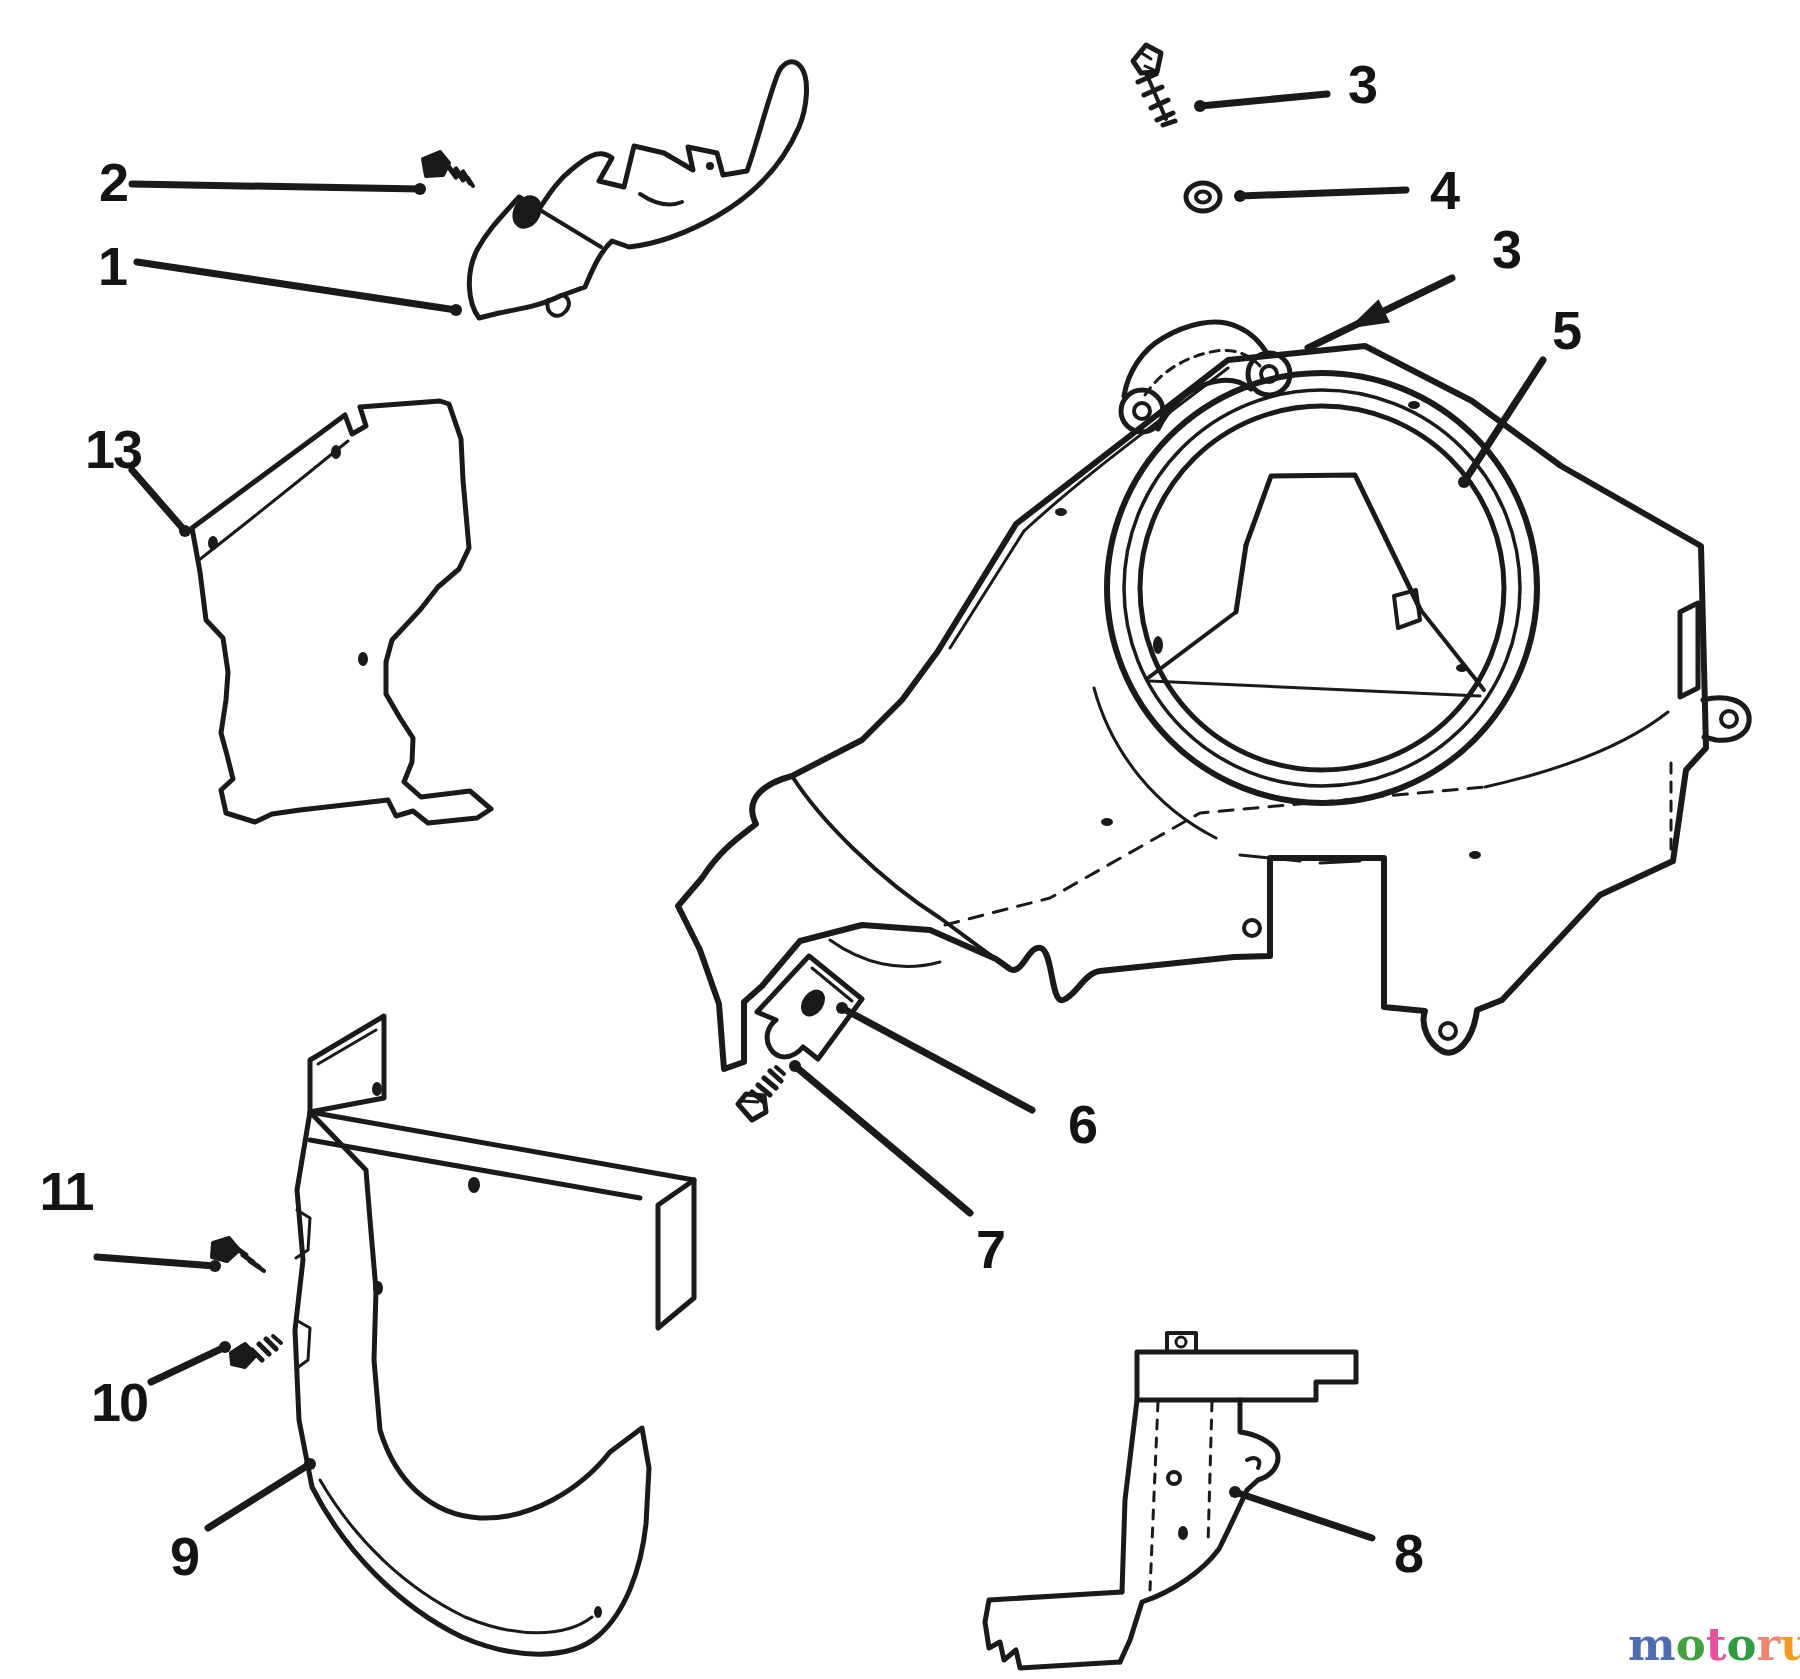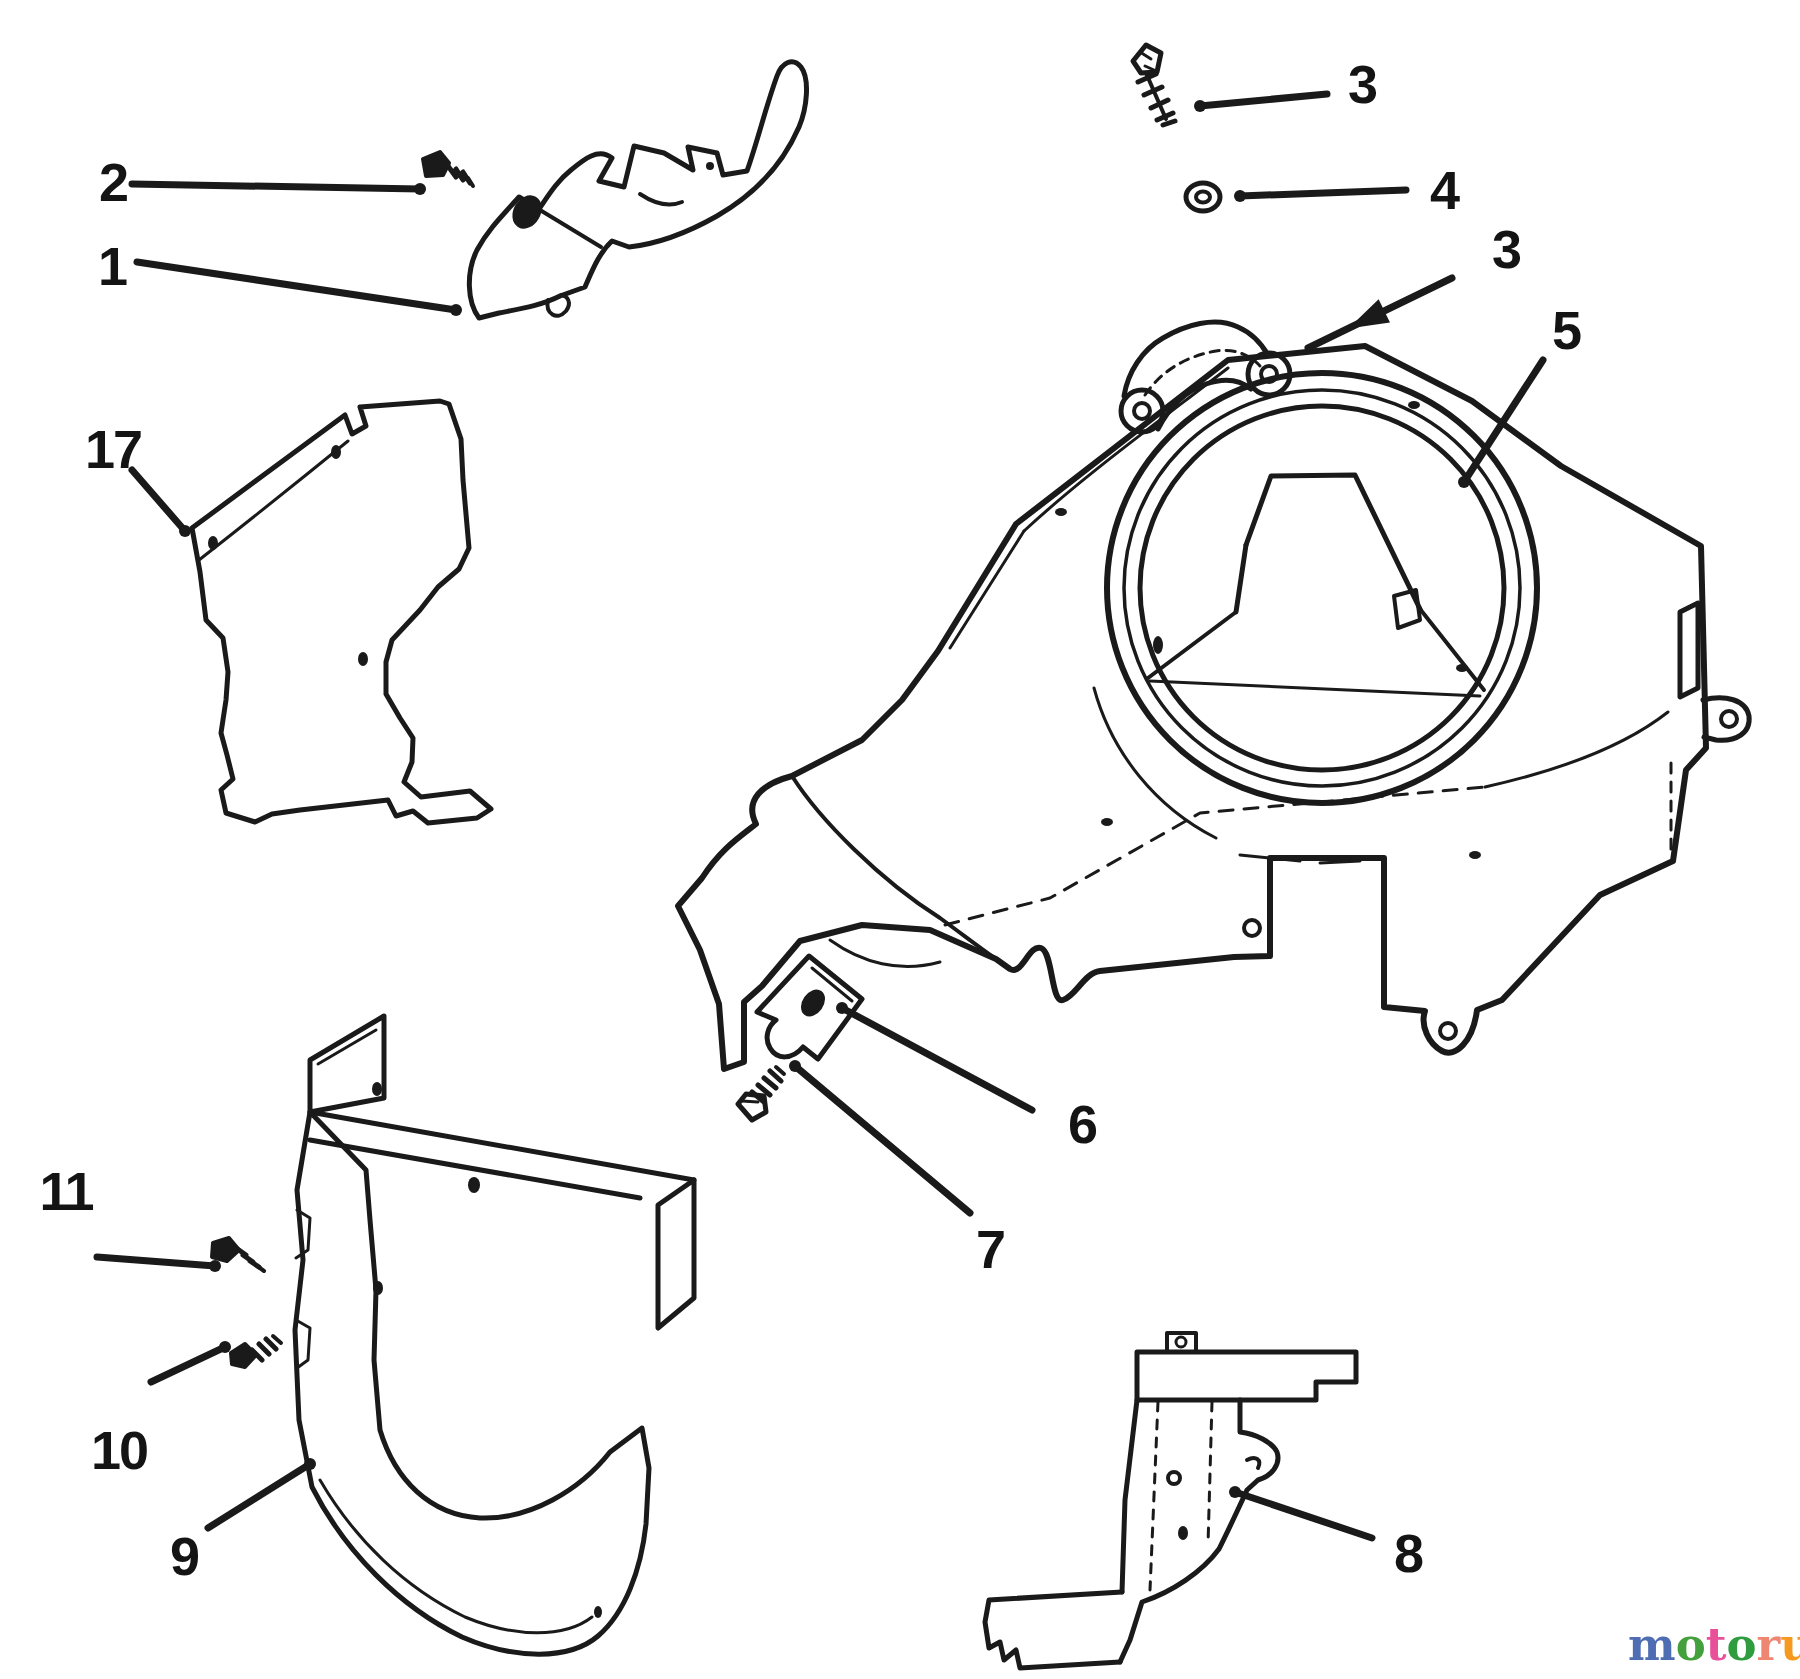--- a/index.html
+++ b/index.html
@@ -247,20 +247,20 @@
   <div id="label-layer">
       <div class="callout" style="left: 112px; top: 266px;">1</div>
       <div class="callout" style="left: 113px; top: 182px;">2</div>
       <div class="callout" style="left: 1362px; top: 84px;">3</div>
       <div class="callout" style="left: 1444px; top: 190px;">4</div>
       <div class="callout" style="left: 1566px; top: 330px;">5</div>
       <div class="callout" style="left: 1082px; top: 1124px;">6</div>
       <div class="callout" style="left: 990px; top: 1249px;">7</div>
       <div class="callout" style="left: 1408px; top: 1553px;">8</div>
       <div class="callout" style="left: 184px; top: 1556px;">9</div>
-      <div class="callout" style="left: 119px; top: 1402px; margin-top: 48px;">10</div>
+      <div class="callout" style="left: 119px; top: 1402px;">10</div>
       <div class="callout" style="left: 66px; top: 1191px;">11</div>
       <div class="callout" style="left: 1506px; top: 249px;">3</div>
-      <div class="callout" style="left: 113px; top: 449px;">17</div>
+      <div class="callout" style="left: 113px; top: 449px;">13</div>
     </div>
 
   <div class="watermark" id="watermark"><span style="color: rgb(79, 109, 179);">m</span><span style="color: rgb(68, 160, 60);">o</span><span style="color: rgb(232, 80, 154);">t</span><span style="color: rgb(47, 156, 63);">o</span><span style="color: rgb(239, 134, 114);">r</span><span style="color: rgb(245, 154, 31);">u</span></div>
 </div>
 
 </body></html>

